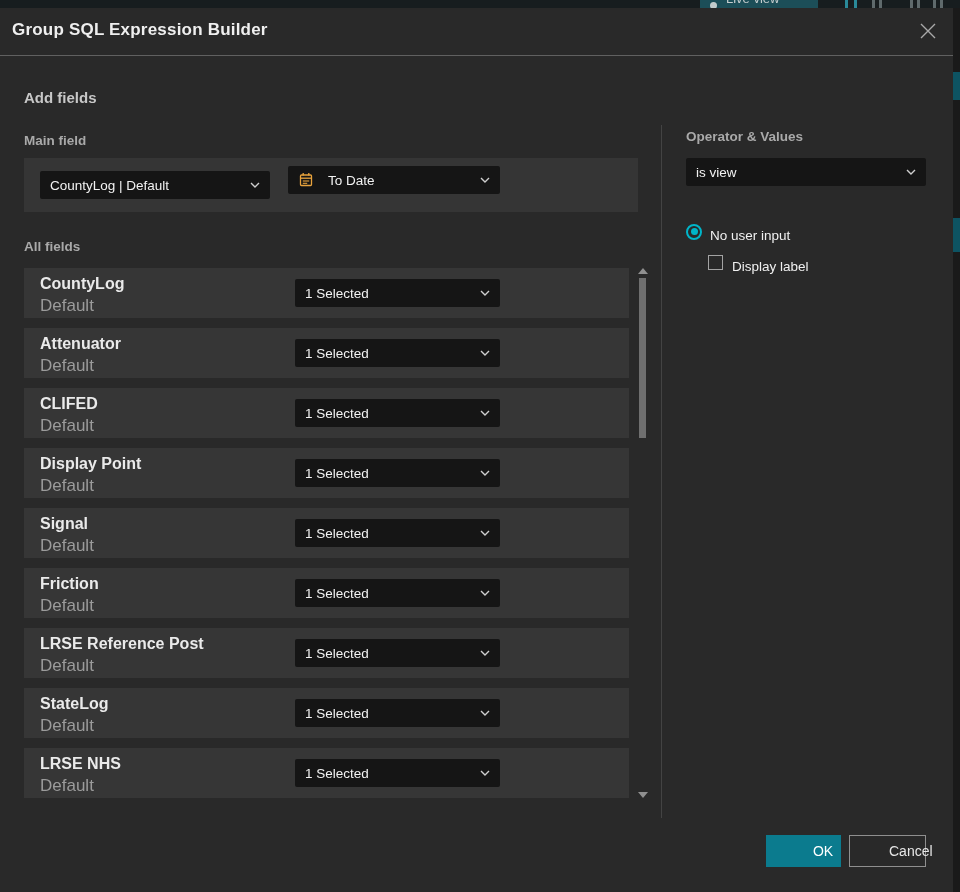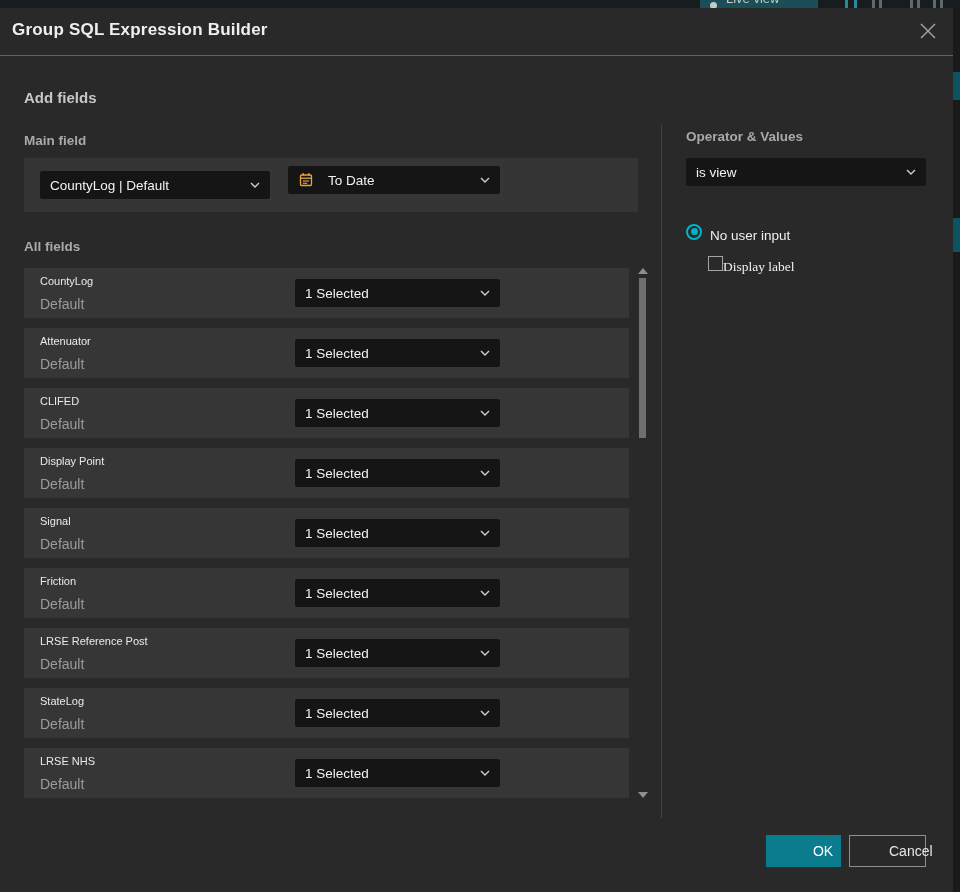--- a/index.html
+++ b/index.html
@@ -34,39 +34,39 @@
   
   .main-field-box { position:absolute; left:24px; top:150px; width:614px; height:54px; background:#353535; }
   .dd { background:#151515; border-radius:2px; display:flex; align-items:center; padding:0 10px; font-size:13.5px; color:#f2f2f2; cursor:pointer; }
   .dd .chev { margin-left:auto; display:flex; }
   .dd-main-field { position:absolute; left:16px; top:13px; width:230px; height:28px; }
   .dd-main-date  { position:absolute; left:264px; top:2px; width:212px; height:28px; gap:14px;margin-top:6px; }
 
   
   .all-fields-list { position:absolute; left:24px; top:260px; width:605px; height:530px; overflow:hidden; }
   .field-row { position:relative; height:50px; margin-bottom:10px; background:#363636; }
-  .field-row .fname { position:absolute; left:16px; top:7px; font-size:11px; color:#eaeaea; }
-  .field-row .fsub  { position:absolute; left:16px; top:28px; font-size:14px; color:#9b9b9b; }
+  .field-row .fname { position:absolute; left:16px; top:7px; font-size:16px; color:#eaeaea;font-weight:bold; }
+  .field-row .fsub  { position:absolute; left:16px; top:28px; font-size:17px; color:#9b9b9b; }
   .field-row .dd { position:absolute; left:271px; top:11px; width:205px; height:28px; }
 
   
   .scrollbar { position:absolute; left:637px; top:258px; width:12px; height:534px; }
   .sb-arrow { position:absolute; left:1px; width:0; height:0; border-left:5px solid transparent; border-right:5px solid transparent; }
   .sb-arrow.up { top:2px; border-bottom:6px solid #8f8f8f; }
   .sb-arrow.down { bottom:2px; border-top:6px solid #8f8f8f; }
   .sb-thumb { position:absolute; left:2px; top:12px; width:7px; height:160px; background:#6f6f6f; }
 
   
   .v-divider { position:absolute; left:661px; top:117px; width:1px; height:693px; background:#434343; }
   .dd-operator { position:absolute; left:686px; top:150px; width:240px; height:28px; }
   .radio-row { position:absolute; left:686px; top:212px; display:flex; align-items:center; gap:8px; cursor:pointer; }
   .radio { width:16px; height:16px; border-radius:50%; border:2px solid #00b5c9; position:relative; flex:0 0 auto; }
   .radio .dot { display:none; position:absolute; left:50%; top:50%; width:7px; height:7px; margin:-3.5px 0 0 -3.5px; border-radius:50%; background:#00b5c9; }
   .radio.on .dot { display:block; }
-  .check-row { position:absolute; left:708px; top:243px; display:flex; align-items:center; cursor:pointer;font-family:Liberation Serif, serif; }
+  .check-row { position:absolute; left:708px; top:243px; display:flex; align-items:center; gap:9px; cursor:pointer; }
   .checkbox { width:15px; height:15px; border:1px solid #a3a3a3; background:transparent; flex:0 0 auto; }
   .ctl-label { font-size:13.5px; color:#f0f0f0;margin-top:8px; }
 
   
   .btn { position:absolute; top:827px; height:32px; font-size:14px; font-family:"Liberation Sans",sans-serif; cursor:pointer;padding-left:39px; }
   .btn-ok { left:766px; width:75px; background:#0b7b8e; border:1px solid #0b7b8e; color:#ffffff; }
   .btn-cancel { left:849px; width:77px; background:transparent; border:1px solid #8f8f8f; color:#e6e6e6; }
 </style>
 </head>
 <body>

